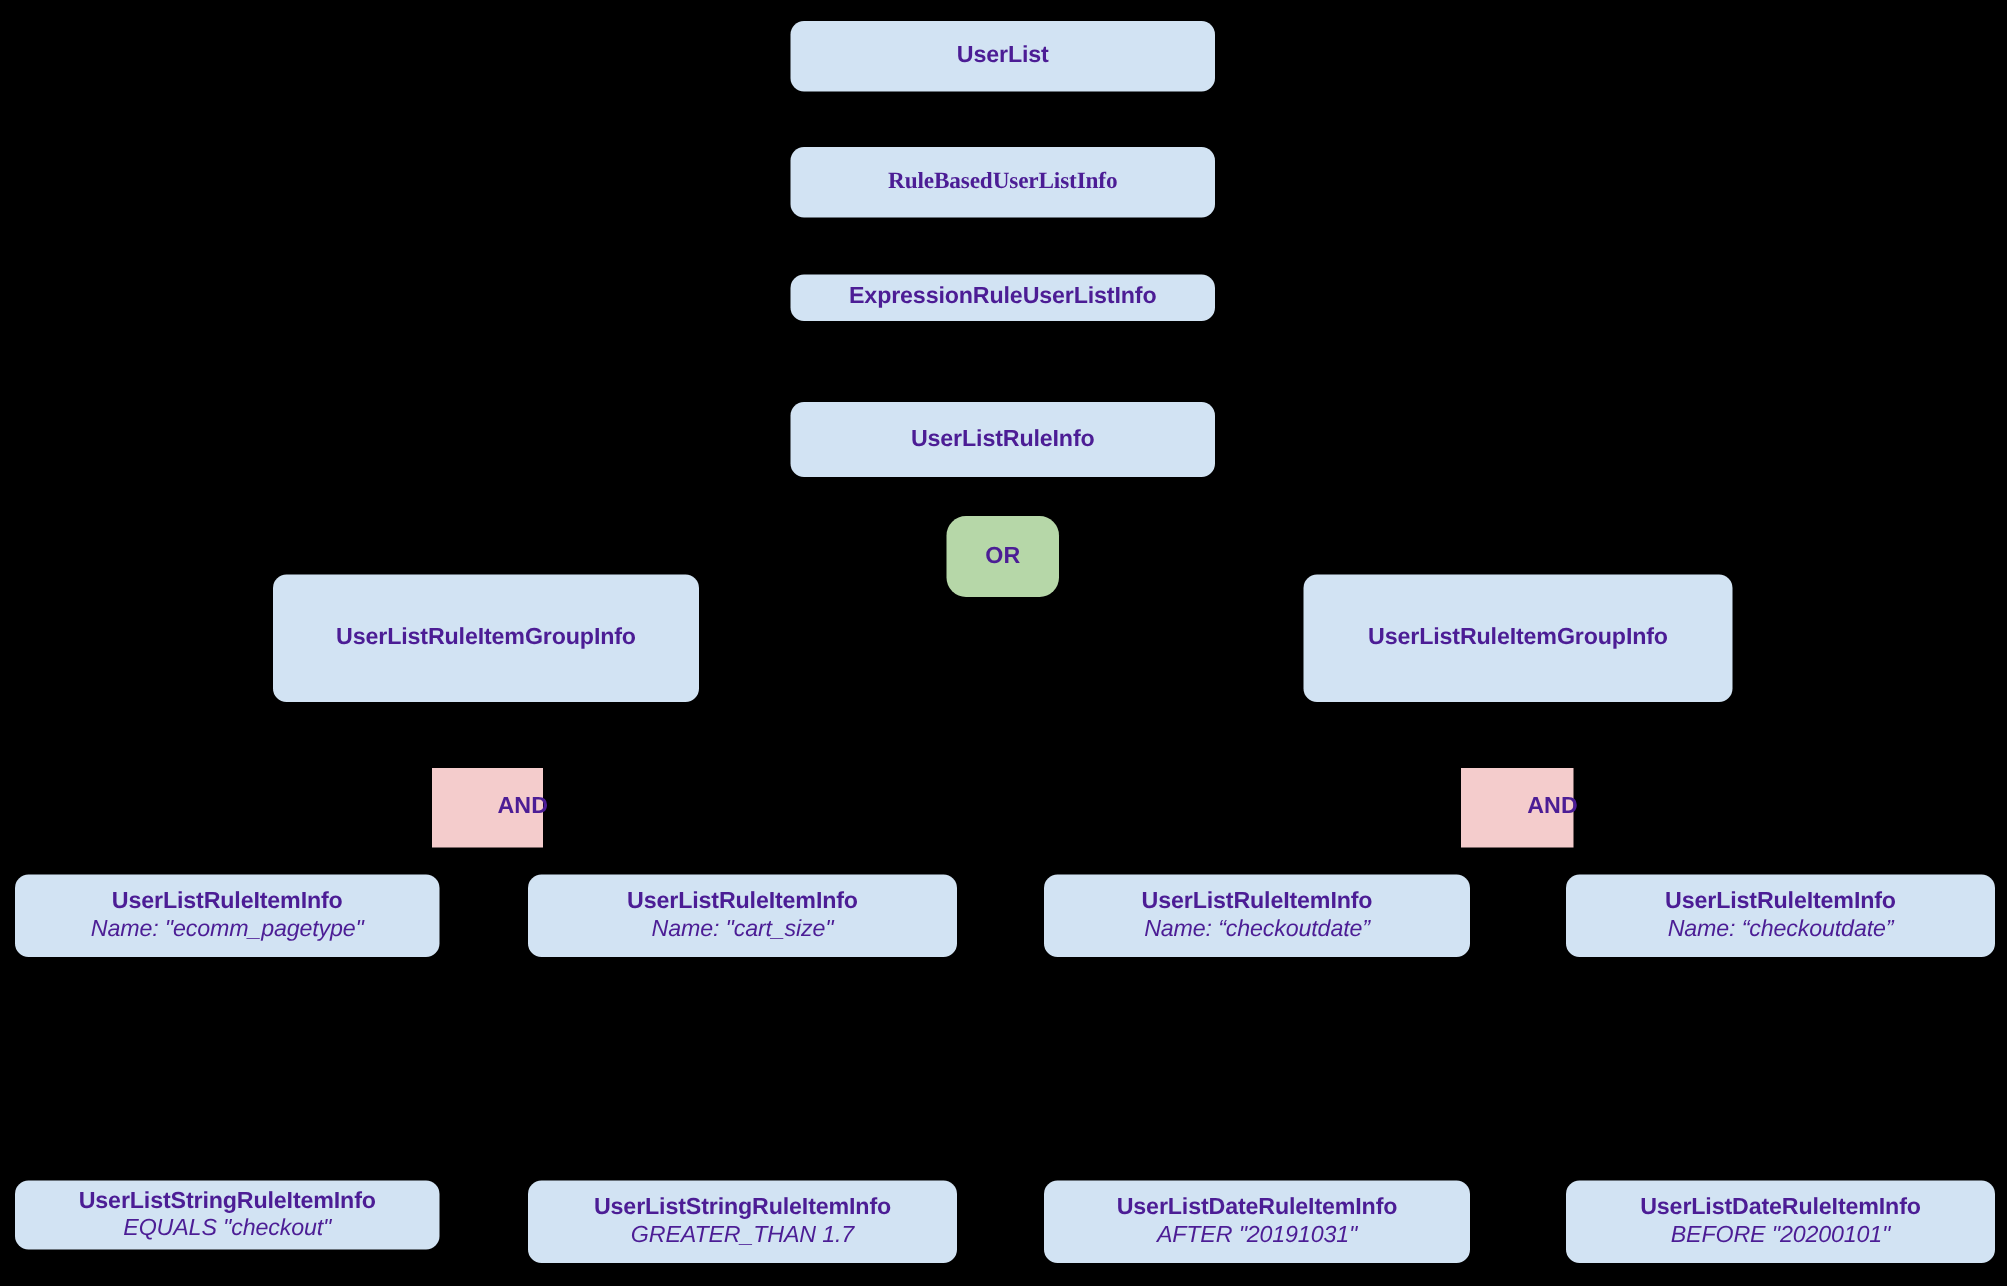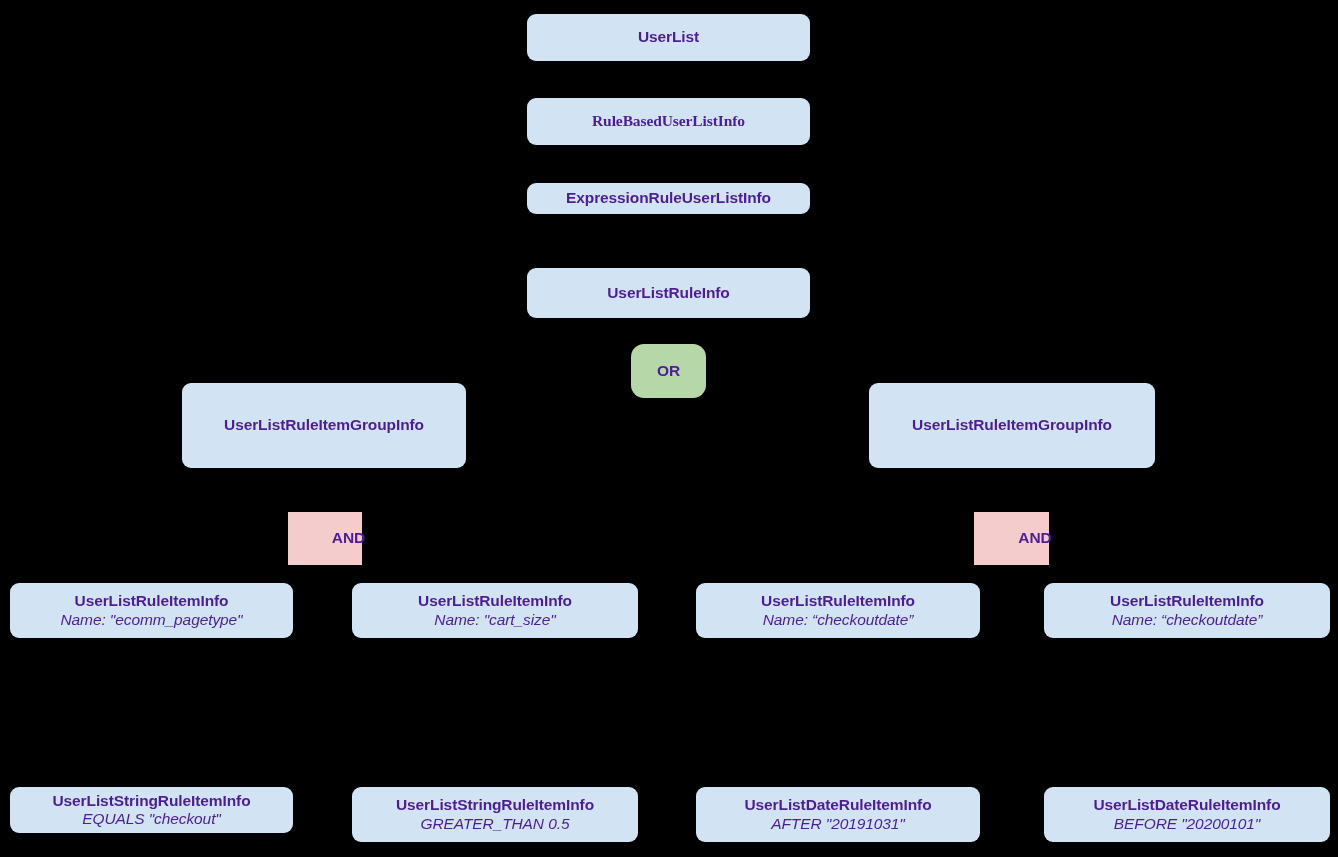--- a/index.html
+++ b/index.html
@@ -149,21 +149,21 @@
     <div class="t-sub">Name: “checkoutdate”</div>
   </div>
 
   <div class="node entity" style="left:10px; top:787px; width:283px; height:46px;">
     <div class="t-title">UserListStringRuleItemInfo</div>
     <div class="t-sub">EQUALS "checkout"</div>
   </div>
 
   <div class="node entity" style="left:352px; top:787px; width:286px; height:55px;">
     <div class="t-title">UserListStringRuleItemInfo</div>
-    <div class="t-sub">GREATER_THAN 0.5</div>
+    <div class="t-sub">GREATER_THAN 1.7</div>
   </div>
 
   <div class="node entity" style="left:696px; top:787px; width:284px; height:55px;">
     <div class="t-title">UserListDateRuleItemInfo</div>
     <div class="t-sub">AFTER "20191031"</div>
   </div>
 
   <div class="node entity" style="left:1044px; top:787px; width:286px; height:55px;">
     <div class="t-title">UserListDateRuleItemInfo</div>
     <div class="t-sub">BEFORE "20200101"</div>

